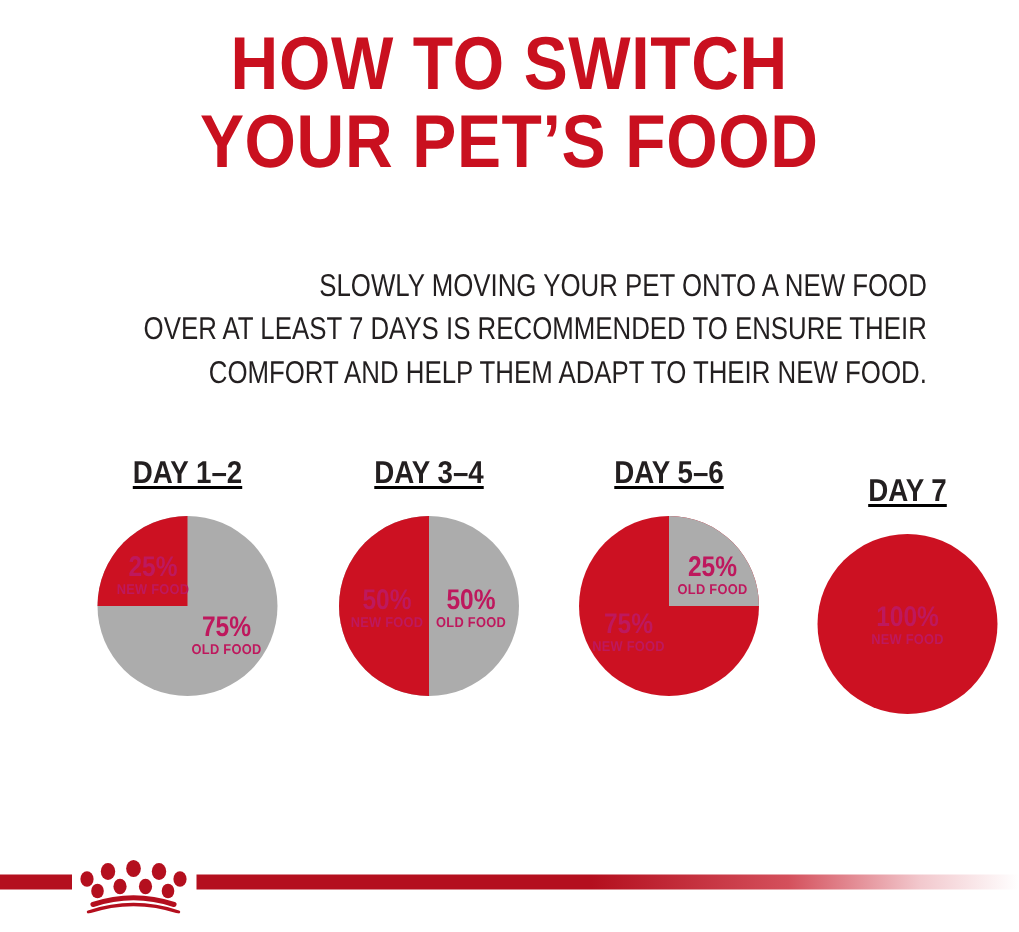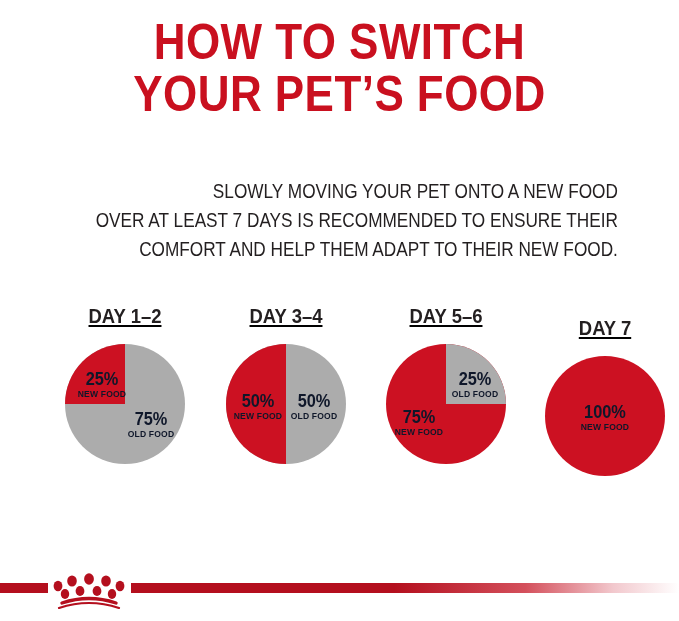--- a/index.html
+++ b/index.html
@@ -79,21 +79,21 @@
     position: relative;
     width: 122px;
     height: 122px;
     margin: 16px auto 0;
   }
   .pie-wrap svg {
     display: block;
   }
   .slice-label {
     position: absolute;
-    color: #0f172a;
+    color: #be185d;
     text-align: center;
     white-space: nowrap;
     pointer-events: none;
   }
   .slice-pct {
     font-family: "Liberation Sans Narrow", "Liberation Sans", sans-serif;
     font-weight: bold;
     font-size: 19px;
     line-height: 19px;
     letter-spacing: 0px;

